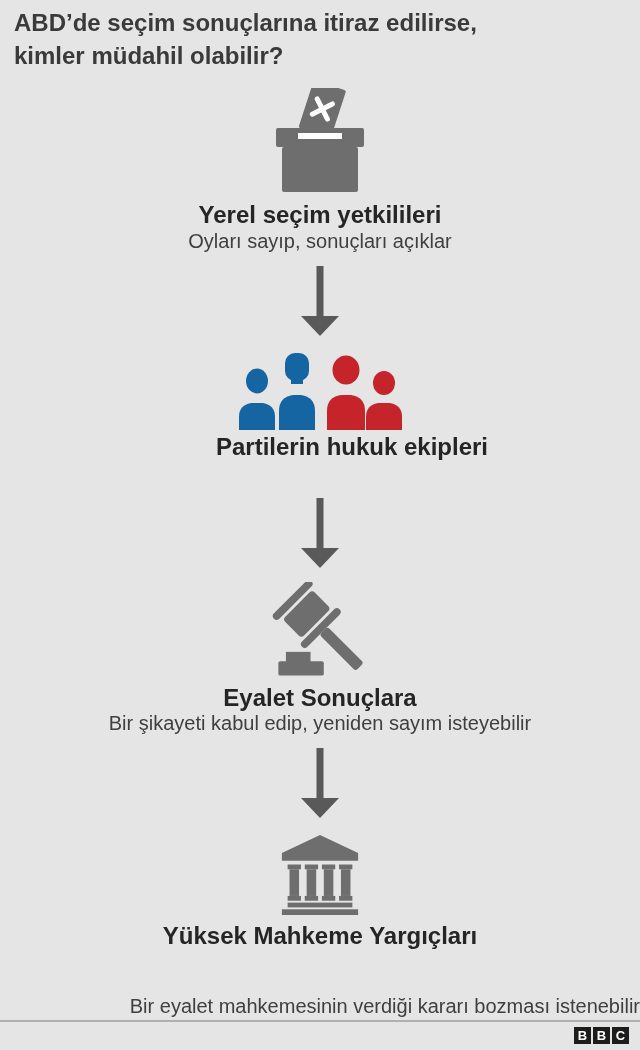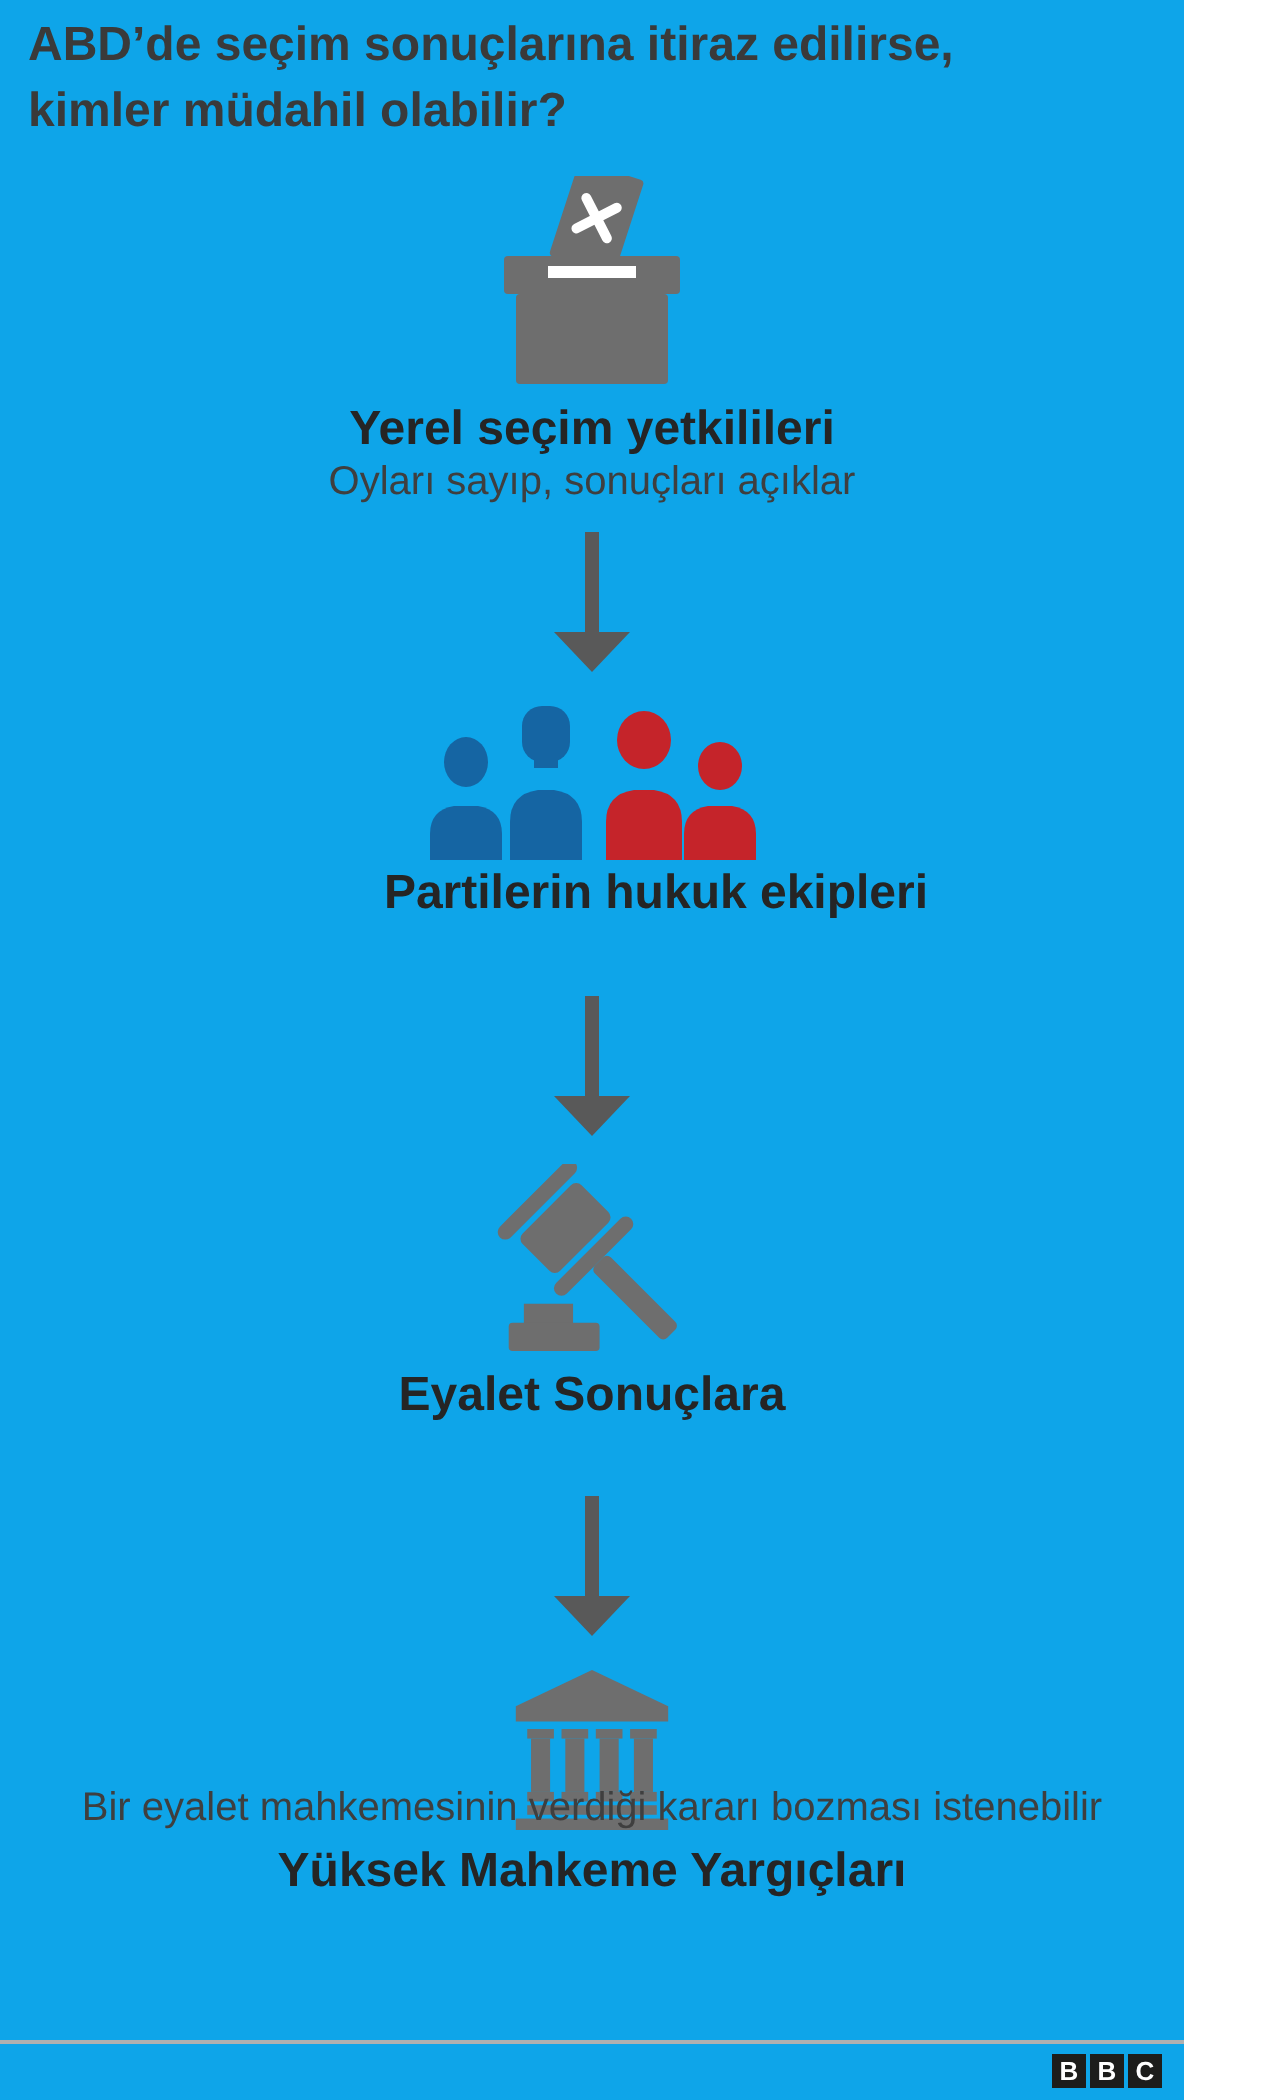--- a/index.html
+++ b/index.html
@@ -1,20 +1,20 @@
 <!DOCTYPE html>
 <html style="--icon-gray: #6e6e6e; --arrow-gray: #595959; --party-blue: #1565a3; --party-red: #c5242a; --title-text: #3a3a3a; --heading-text: #252525; --body-text: #3f3f3f; --divider: #b0b0b0; --logo-black: #1d1d1b;"><head>
 <meta charset="utf-8">
 <style>
   html, body { margin: 0; padding: 0; background: #ffffff; }
   .page {
     position: relative;
-    width: 592px;
+    width: 640px;
     height: 1050px;
-    background: #0ea5e9;
+    background: #e5e5e5;
     font-family: "Liberation Sans", "DejaVu Sans", sans-serif;
     overflow: hidden;
   }
   .title {
     position: absolute;
     left: 14px;
     top: 6px;
     width: 612px;
     font-size: 24px;
     line-height: 33px;
@@ -130,20 +130,21 @@
         <rect x="16" y="16" width="44" height="28" rx="4"></rect>
         <rect x="10" y="5" width="56" height="8" rx="4"></rect>
         <rect x="10" y="47" width="56" height="8" rx="4"></rect>
         <rect x="32" y="55" width="12" height="54" rx="3"></rect>
       </g>
       <rect x="16" y="70" width="26" height="11"></rect>
       <rect x="8" y="80" width="48" height="15" rx="2"></rect>
     </svg>
   </div>
   <div class="centered step-heading" style="top:686px;">Eyalet Sonuçlara</div>
+  <div class="centered step-desc" style="top:711px;">Bir şikayeti kabul edip, yeniden sayım isteyebilir</div>
 
   <div class="icon-wrap arrow-icon" style="top:748px;">
     <svg width="38" height="70" viewBox="0 0 38 70" fill="currentColor">
       <rect x="15.5" y="0" width="7" height="52"></rect>
       <polygon points="0,50 38,50 19,70"></polygon>
     </svg>
   </div>
 
   <div class="icon-wrap gray-icon" style="top:835px;">
     <svg width="80" height="80" viewBox="0 0 84 84" fill="currentColor">
@@ -158,21 +159,21 @@
       <rect x="64" y="36" width="10" height="28"></rect>
       <rect x="8" y="64" width="14" height="5"></rect>
       <rect x="26" y="64" width="14" height="5"></rect>
       <rect x="44" y="64" width="14" height="5"></rect>
       <rect x="62" y="64" width="14" height="5"></rect>
       <rect x="8" y="71" width="68" height="5"></rect>
       <rect x="2" y="78" width="80" height="6"></rect>
     </svg>
   </div>
   <div class="centered step-heading" style="top:924px;">Yüksek Mahkeme Yargıçları</div>
-  <div class="centered step-desc" style="top:892px;">Bir eyalet mahkemesinin verdiği kararı bozması istenebilir</div>
+  <div class="centered step-desc" style="top:994px;text-align:right;">Bir eyalet mahkemesinin verdiği kararı bozması istenebilir</div>
 
   <div class="divider"></div>
 
   <div class="bbc-logo">
     <span class="bbc-box">B</span>
     <span class="bbc-box">B</span>
     <span class="bbc-box">C</span>
   </div>
 
 </div>

